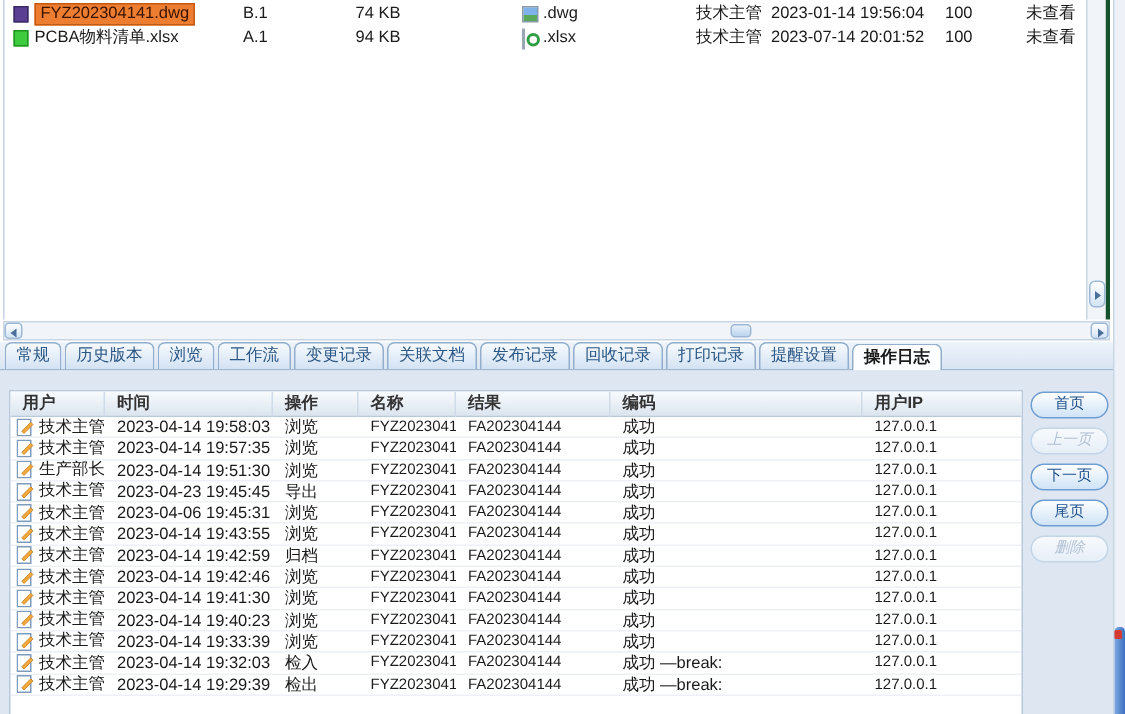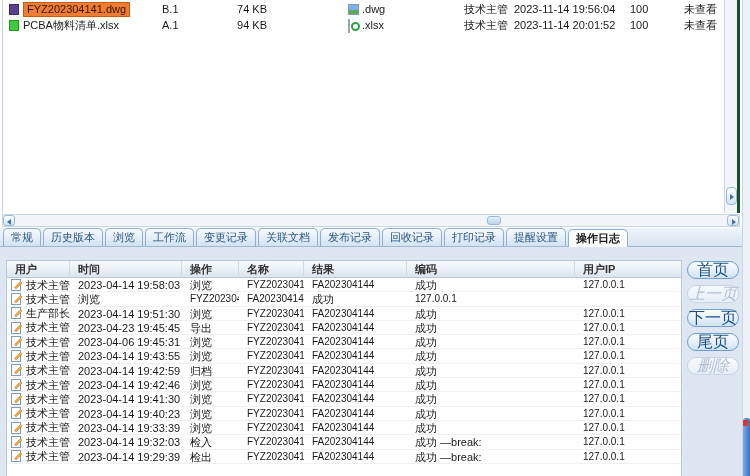--- a/index.html
+++ b/index.html
@@ -117,21 +117,21 @@
   .c-user { display: flex; align-items: center; gap: 3px; padding-left: 4px !important; }
   .doc-edit { display: inline-flex; width: 12px; height: 12px; flex: 0 0 12px; }
 
   
   .pager { position: absolute; left: 687px; top: 14px; width: 52px;
     display: flex; flex-direction: column; gap: 6px; }
   .pbtn {
     height: 18px; width: 52px; border-radius: 9px;
     border: 1px solid #6f9ed0;
     background: linear-gradient(#fdfeff,#cfe3f6);
-    color: #1d4f8a; font-size: 16px; line-height: 16px; text-align: center;
+    color: #1d4f8a; font-size: 10px; line-height: 16px; text-align: center;
     font-family: "Liberation Sans", sans-serif; cursor: pointer;
   }
   .pbtn.disabled {
     border-color: #c4d5e8; color: #b2c1d4;
     background: linear-gradient(#f7fafd,#e6eef7); cursor: default; font-style: italic;
   }
 
   
   .page-scroll {
     position: absolute; right: 0; top: 0; width: 8px; height: 476px;
@@ -153,34 +153,34 @@
 <div class="top-panel">
 
   <div class="file-row" style="top:2px;">
     <span class="fr-icon icon-dwg-file"></span>
     <span class="cell f-name selected">FYZ202304141.dwg</span>
     <span class="cell f-ver">B.1</span>
     <span class="cell f-size">74 KB</span>
     <span class="f-ticon ticon-dwg"></span>
     <span class="cell f-ext">.dwg</span>
     <span class="cell f-owner">技术主管</span>
-    <span class="cell f-time">2023-11-14 19:56:04</span>
+    <span class="cell f-time">2023-01-14 19:56:04</span>
     <span class="cell f-score">100</span>
     <span class="cell f-status">未查看</span>
   </div>
 
   <div class="file-row" style="top:18px;">
     <span class="fr-icon icon-xlsx-file"></span>
     <span class="cell f-name">PCBA物料清单.xlsx</span>
     <span class="cell f-ver">A.1</span>
     <span class="cell f-size">94 KB</span>
     <span class="f-ticon ticon-xlsx"></span>
     <span class="cell f-ext">.xlsx</span>
     <span class="cell f-owner">技术主管</span>
-    <span class="cell f-time">2023-11-14 20:01:52</span>
+    <span class="cell f-time">2023-07-14 20:01:52</span>
     <span class="cell f-score">100</span>
     <span class="cell f-status">未查看</span>
   </div>
 
   <div class="v-scroll">
     <div class="v-scroll-btn">
       <span class="tri-right"></span>
     </div>
   </div>
 </div>
@@ -264,20 +264,21 @@
       <div class="lrow">
         <div class="c c-user">
           <span class="doc-edit">
             <svg width="12" height="12" viewBox="0 0 12 12">
               <rect x="0.5" y="0.5" width="9" height="11" fill="#ffffff" stroke="#7d9cbd"></rect>
               <path d="M3.5 8.5 L9.5 2.5 L11 4 L5 10 Z" fill="#f2a93b" stroke="#c87a20" stroke-width="0.5"></path>
             </svg>
           </span>
           <span>技术主管</span>
         </div>
+        <div class="c">2023-04-14 19:57:35</div>
         <div class="c">浏览</div>
         <div class="c mono">FYZ2023041...</div>
         <div class="c mono">FA202304144</div>
         <div class="c">成功</div>
         <div class="c mono">127.0.0.1</div>
       </div>
       <div class="lrow">
         <div class="c c-user">
           <span class="doc-edit">
             <svg width="12" height="12" viewBox="0 0 12 12">

